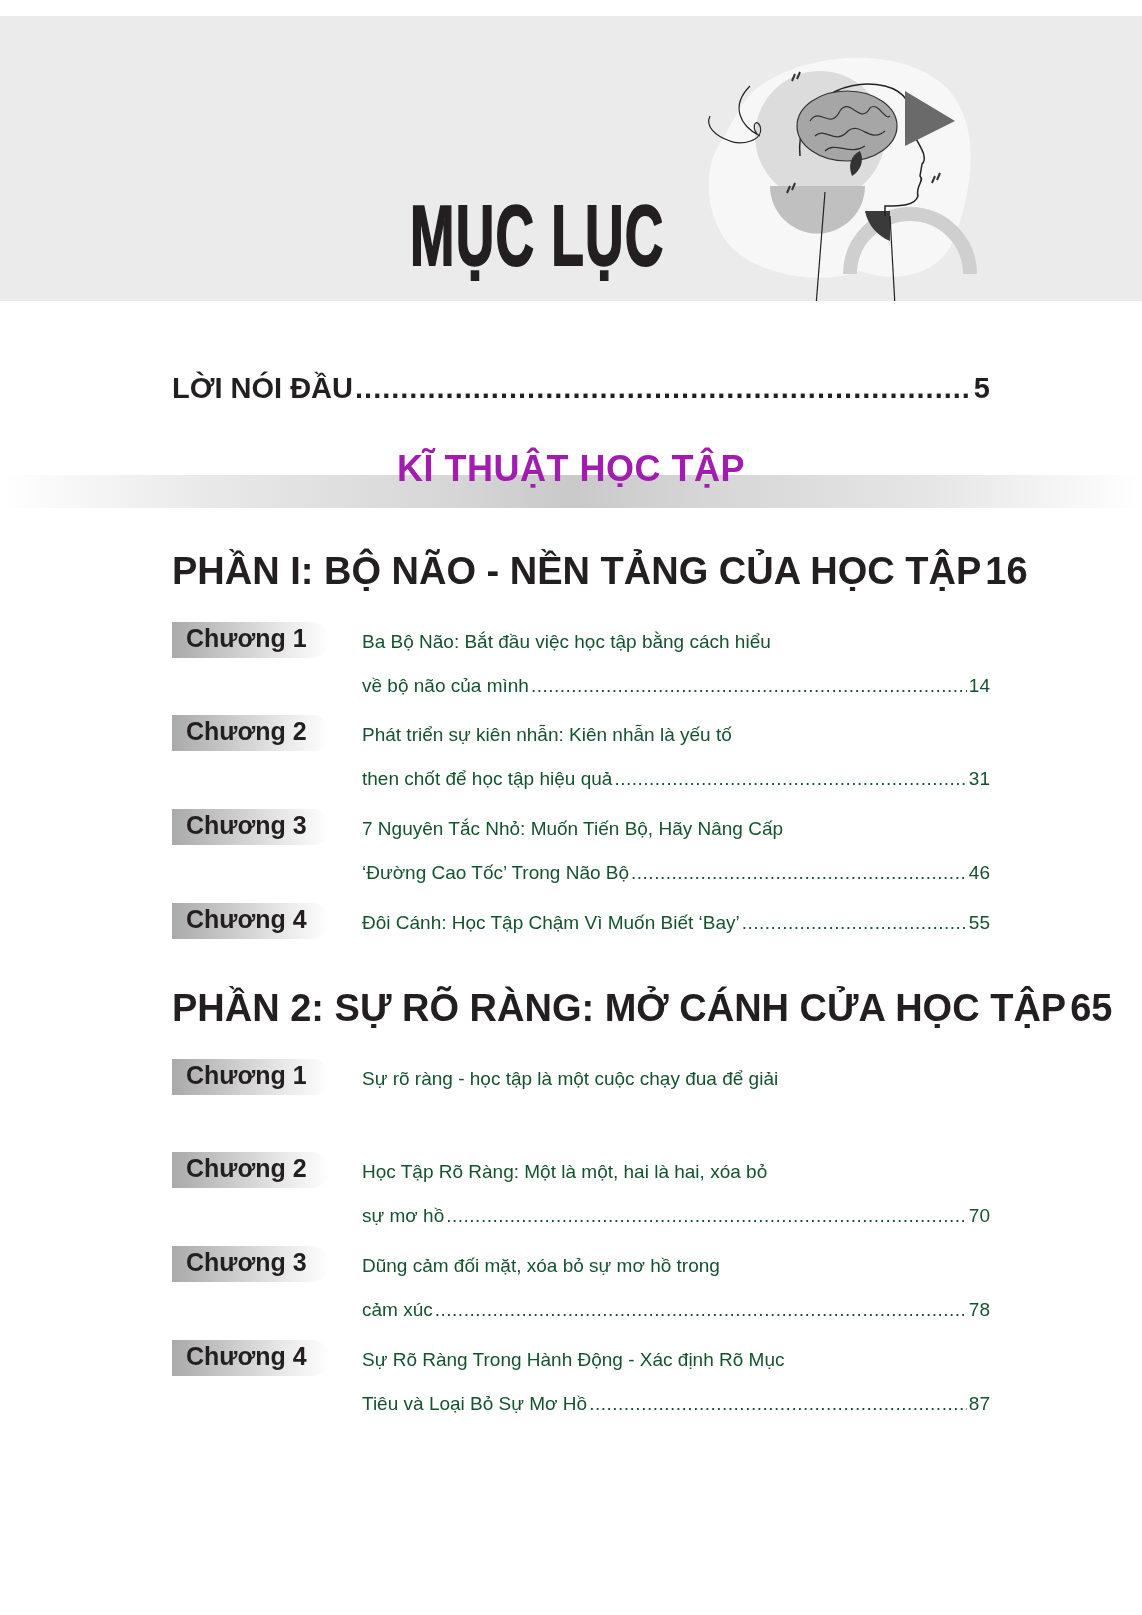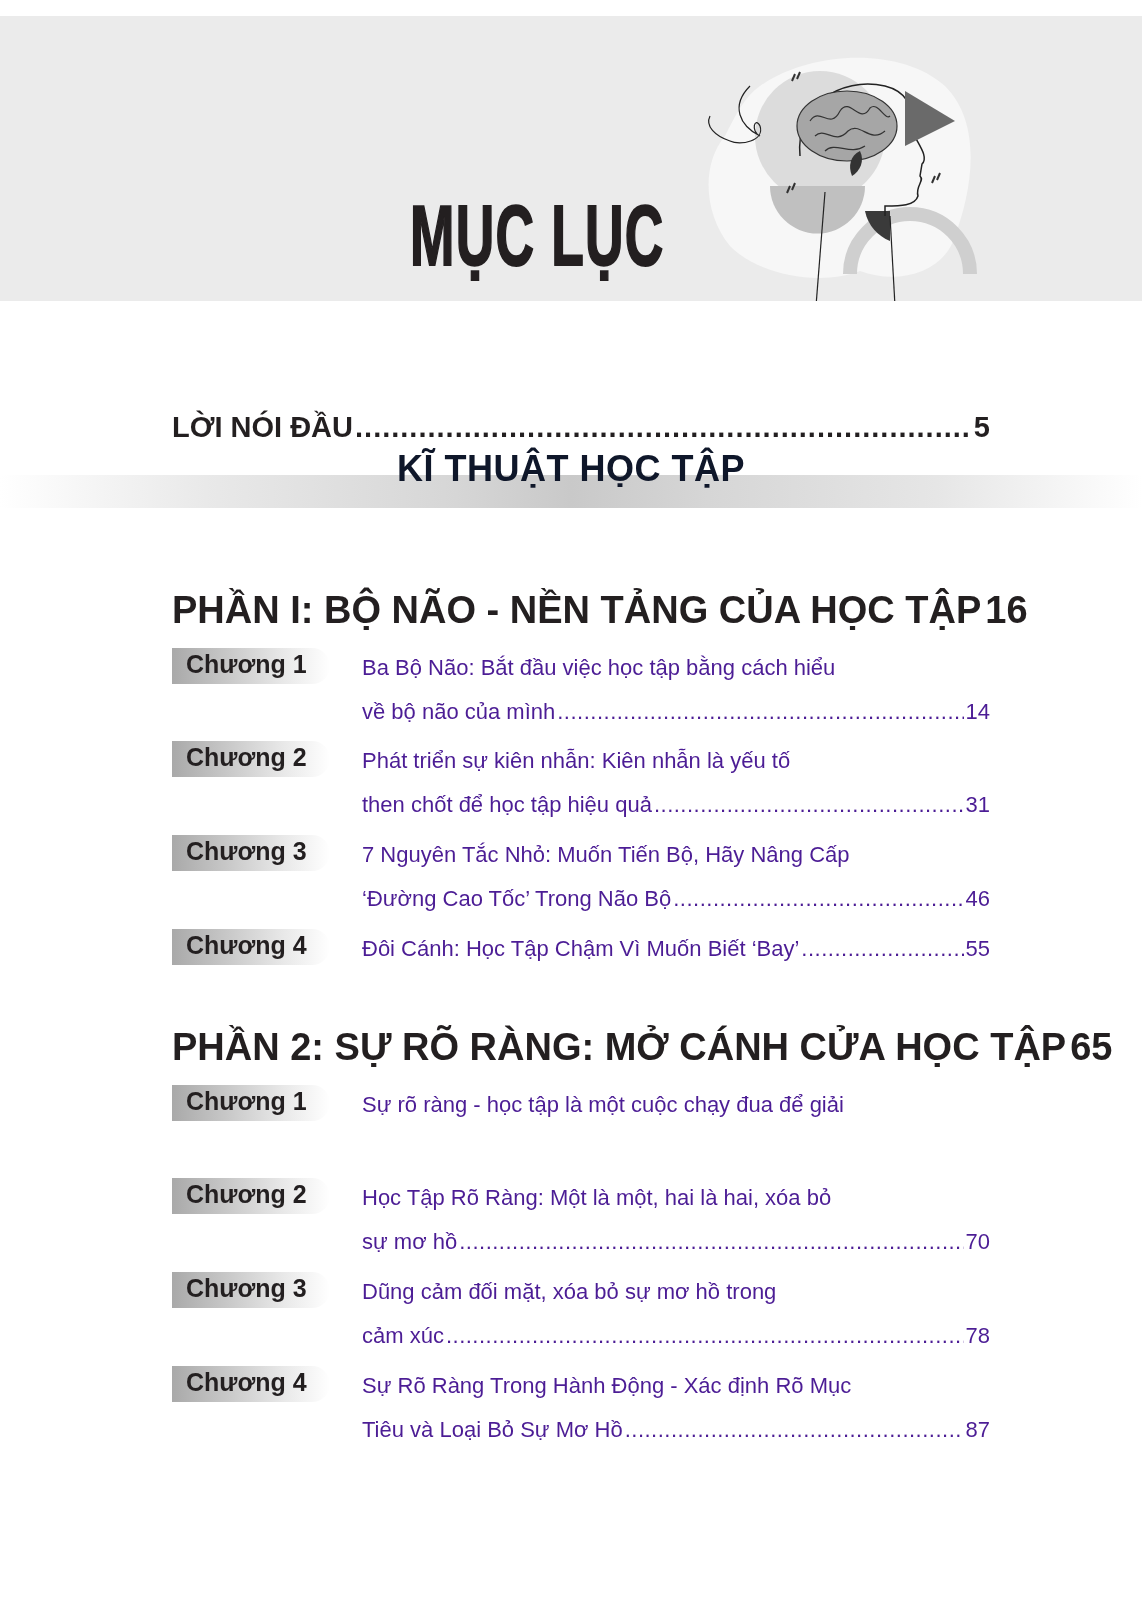--- a/index.html
+++ b/index.html
@@ -20,21 +20,21 @@
     font-family: "Liberation Sans", sans-serif; font-weight: 700;
     font-size: 86px; line-height: 86px; letter-spacing: 2px;
     color: #231f20; white-space: nowrap;
     transform: scaleX(0.62); transform-origin: left top;
     -webkit-text-stroke: 2px #231f20;
   }
   .illustration { position: absolute; left: 700px; top: 30px; width: 300px; height: 255px; }
 
   .toc-row {
     position: absolute; left: 172px; width: 818px;
-    display: flex; align-items: baseline; white-space: nowrap; margin-top: 39px;
+    display: flex; align-items: baseline; white-space: nowrap;
   }
   .toc-row .lbl { flex: 0 0 auto; }
   .toc-row .dots {
     flex: 1 1 auto; overflow: hidden; margin: 0 2px;
     letter-spacing: 1px;
   }
   .toc-row .dots::before {
     content: "........................................................................................................................................................................................................................";
   }
   .toc-row .pg { flex: 0 0 auto; }
@@ -43,36 +43,36 @@
   .part { font-size: 38px; font-weight: 700; }
   .part-1 { top: 550px; }
   .part-2 { top: 987px; }
 
   .banner {
     position: absolute; left: 0; top: 475px; width: 1142px; height: 33px;
     background: linear-gradient(90deg, #ffffff 0%, #e9e9e9 18%, #d6d6d6 40%, #c9c9c9 50%, #d6d6d6 62%, #e6e6e6 82%, #ffffff 100%);
   }
   .banner-title {
     position: absolute; left: 0; top: 448px; width: 1142px; text-align: center;
-    font-size: 36px; font-weight: 700; color: #0f172a; letter-spacing: 0.5px;
-  }
-
-  .chapter { position: absolute; left: 172px; width: 818px; margin-top: 26px; }
+    font-size: 36px; font-weight: 700; color: #a21caf; letter-spacing: 0.5px;
+  }
+
+  .chapter { position: absolute; left: 172px; width: 818px; }
   .chap-badge {
     position: absolute; left: 0; top: 2px; width: 158px; height: 36px;
     border-radius: 0 18px 18px 0;
     background: linear-gradient(90deg, #a9a9a9 0%, #c8c8c8 35%, #e8e8e8 70%, #ffffff 100%);
   }
   .chap-label {
     position: absolute; left: 14px; top: 4px;
     font-size: 25px; font-weight: 700; color: #231f20; white-space: nowrap;
   }
   .chap-text {
     position: absolute; left: 190px; top: 0; width: 628px;
-    font-size: 22px; line-height: 44px; color: #4c1d95;
+    font-size: 19px; line-height: 44px; color: #14532d;
   }
   .chap-line { display: flex; align-items: baseline; white-space: nowrap; height: 44px; }
   .chap-line .dots { flex: 1 1 auto; overflow: hidden; margin: 0 2px; letter-spacing: 0.5px; }
   .chap-line .dots::before {
     content: "........................................................................................................................................................................................................................................";
   }
   .chap-line .pg { flex: 0 0 auto; }
 </style>
 </head>
 <body>

